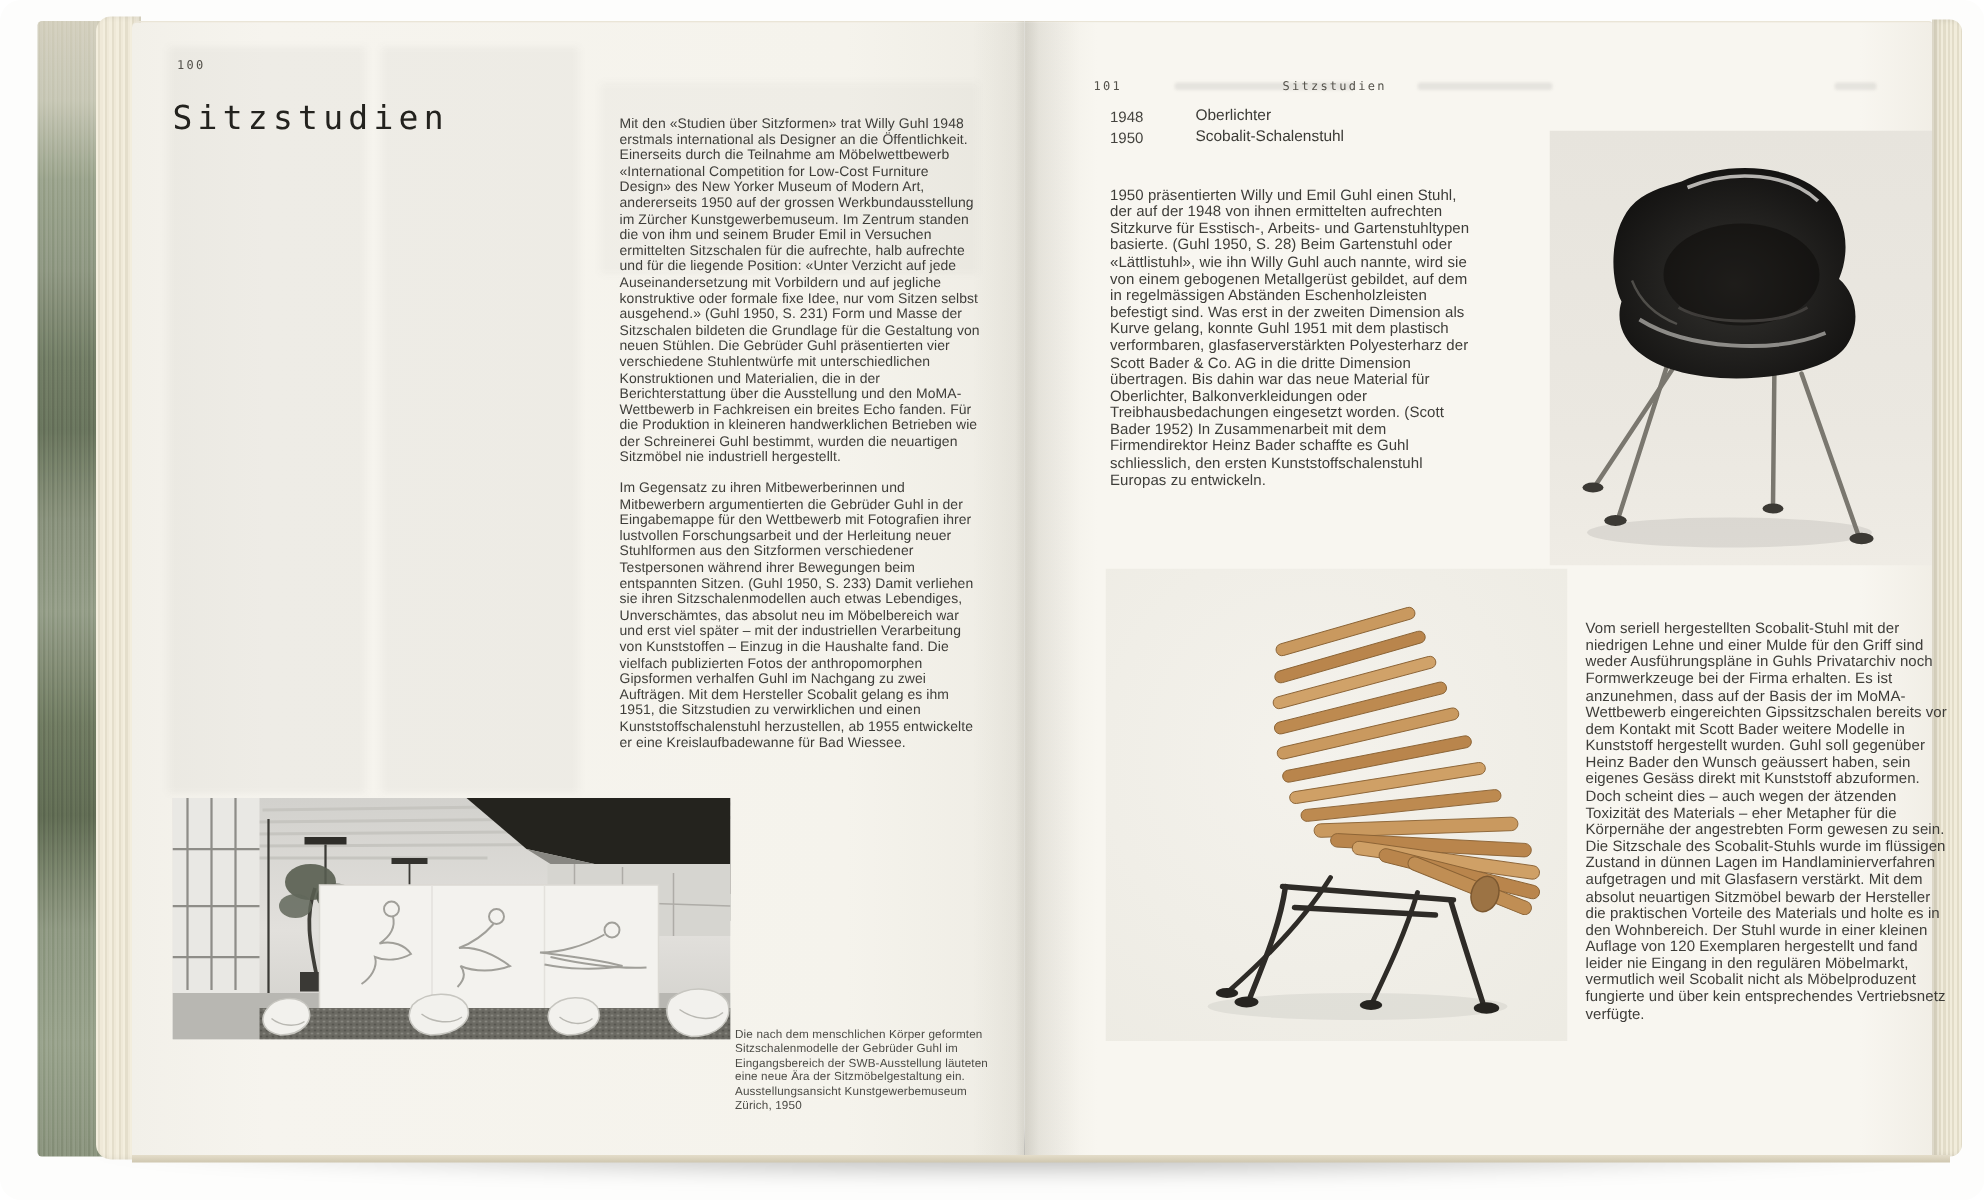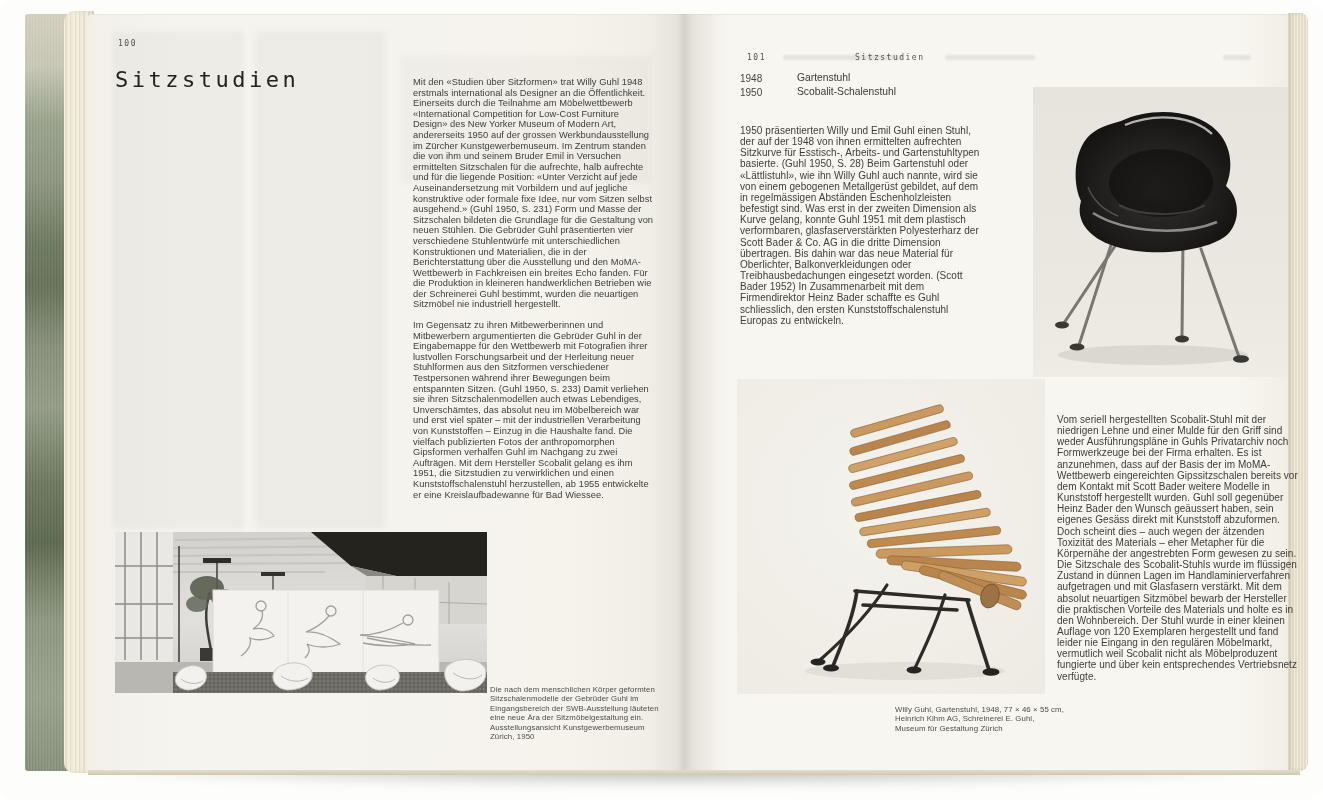--- a/index.html
+++ b/index.html
@@ -193,26 +193,26 @@
       </svg>
 
       <div class="abs caption" style="left:402px; top:670px; width:180px;">Die nach dem menschlichen Körper geformten Sitzschalenmodelle der Gebrüder Guhl im Eingangsbereich der SWB-Ausstellung läuteten eine neue Ära der Sitzmöbelgestaltung ein. Ausstellungsansicht Kunstgewerbemuseum Zürich, 1950</div>
     </div>
 
     <div class="page page-right">
       <div class="ghost-line" style="left:100px; top:40px; width:120px;"></div>
       <div class="ghost-line" style="left:262px; top:40px; width:90px;"></div>
       <div class="ghost-line" style="left:540px; top:40px; width:28px;"></div>
 
-      <div class="abs pagenum" style="left:64px; top:38px;">101</div>
+      <div class="abs pagenum" style="left:46px; top:38px;">101</div>
       <div class="abs running-head" style="left:172px; top:38px;">Sitzstudien</div>
 
       <div class="catalog-row" style="left:57px; top:58px; width:260px;">
         <span class="catalog-year">1948</span>
-        <span class="catalog-name">Gartenstuhl</span>
+        <span class="catalog-name">Oberlichter</span>
       </div>
       <div class="catalog-row" style="left:57px; top:72px; width:260px;">
         <span class="catalog-year">1950</span>
         <span class="catalog-name">Scobalit-Schalenstuhl</span>
       </div>
 
       <div class="abs body-right" style="left:57px; top:94px; width:243px;">1950 präsentierten Willy und Emil Guhl einen Stuhl, der auf der 1948 von ihnen ermittelten aufrechten Sitzkurve für Esstisch-, Arbeits- und Gartenstuhltypen basierte. (Guhl 1950, S. 28) Beim Gartenstuhl oder «Lättlistuhl», wie ihn Willy Guhl auch nannte, wird sie von einem gebogenen Metallgerüst gebildet, auf dem in regelmässigen Abständen Eschenholzleisten befestigt sind. Was erst in der zweiten Dimension als Kurve gelang, konnte Guhl 1951 mit dem plastisch verformbaren, glasfaserverstärkten Polyesterharz der Scott Bader &amp; Co. AG in die dritte Dimension übertragen. Bis dahin war das neue Material für Oberlichter, Balkonverkleidungen oder Treibhausbedachungen eingesetzt worden. (Scott Bader 1952) In Zusammenarbeit mit dem Firmendirektor Heinz Bader schaffte es Guhl schliesslich, den ersten Kunststoffschalenstuhl Europas zu entwickeln.</div>
 
       <svg class="abs" style="left:350px; top:72px;" width="255" height="290" viewBox="0 0 255 290" role="img">
         <defs>
@@ -291,19 +291,18 @@
         <g fill="#262420">
           <ellipse cx="94" cy="289" rx="8" ry="3.6"></ellipse>
           <ellipse cx="254" cy="293" rx="8.5" ry="3.8"></ellipse>
           <ellipse cx="81" cy="283" rx="7.5" ry="3.4"></ellipse>
           <ellipse cx="177" cy="291" rx="7.5" ry="3.4"></ellipse>
         </g>
       </svg>
 
       <div class="abs body-right" style="left:374px; top:383px; width:242px;">Vom seriell hergestellten Scobalit-Stuhl mit der niedrigen Lehne und einer Mulde für den Griff sind weder Ausführungspläne in Guhls Privatarchiv noch Formwerkzeuge bei der Firma erhalten. Es ist anzunehmen, dass auf der Basis der im MoMA-Wettbewerb eingereichten Gipssitzschalen bereits vor dem Kontakt mit Scott Bader weitere Modelle in Kunststoff hergestellt wurden. Guhl soll gegenüber Heinz Bader den Wunsch geäussert haben, sein eigenes Gesäss direkt mit Kunststoff abzuformen. Doch scheint dies – auch wegen der ätzenden Toxizität des Materials – eher Metapher für die Körpernähe der angestrebten Form gewesen zu sein. Die Sitzschale des Scobalit-Stuhls wurde im flüssigen Zustand in dünnen Lagen im Handlaminierverfahren aufgetragen und mit Glasfasern verstärkt. Mit dem absolut neuartigen Sitzmöbel bewarb der Hersteller die praktischen Vorteile des Materials und holte es in den Wohnbereich. Der Stuhl wurde in einer kleinen Auflage von 120 Exemplaren hergestellt und fand leider nie Eingang in den regulären Möbelmarkt, vermutlich weil Scobalit nicht als Möbelproduzent fungierte und über kein entsprechendes Vertriebsnetz verfügte.</div>
 
-      <div class="abs caption" style="left:212px; top:690px; width:172px;">Willy Guhl, Gartenstuhl, 1948, 77 × 46 × 55 cm, Heinrich Kihm AG, Schreinerei E. Guhl, Museum für Gestaltung Zürich</div>
     </div>
 
     <div class="spine-shade"></div>
     <div class="page-bottom-edge"></div>
   </div>
 </div>
 
 </body></html>

